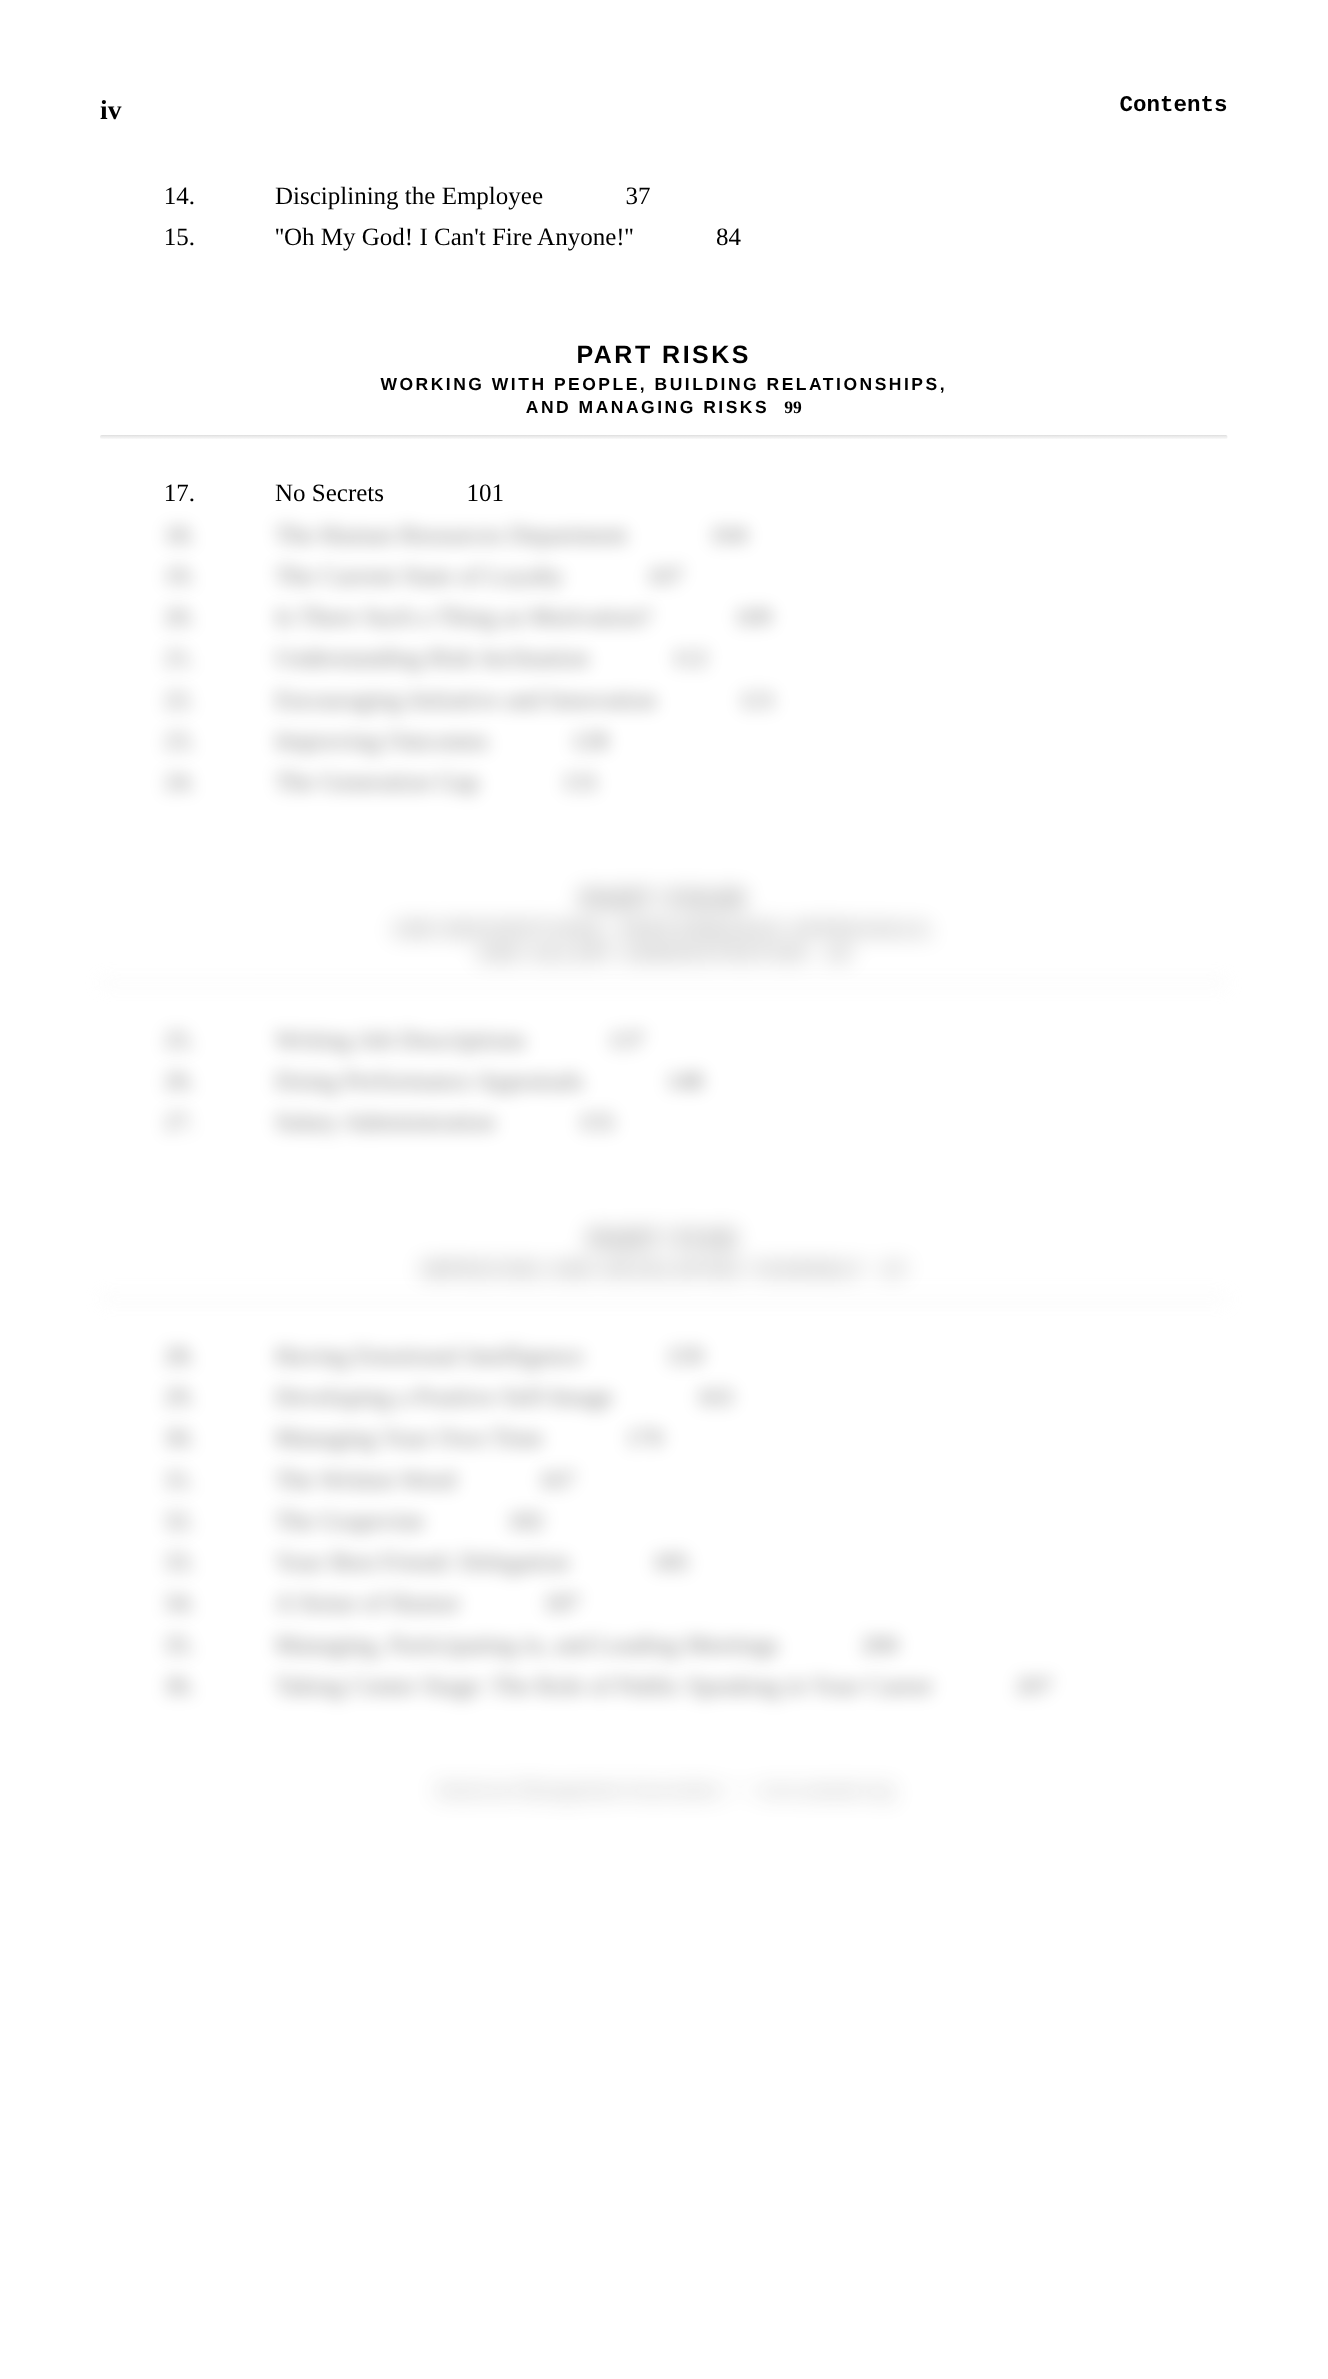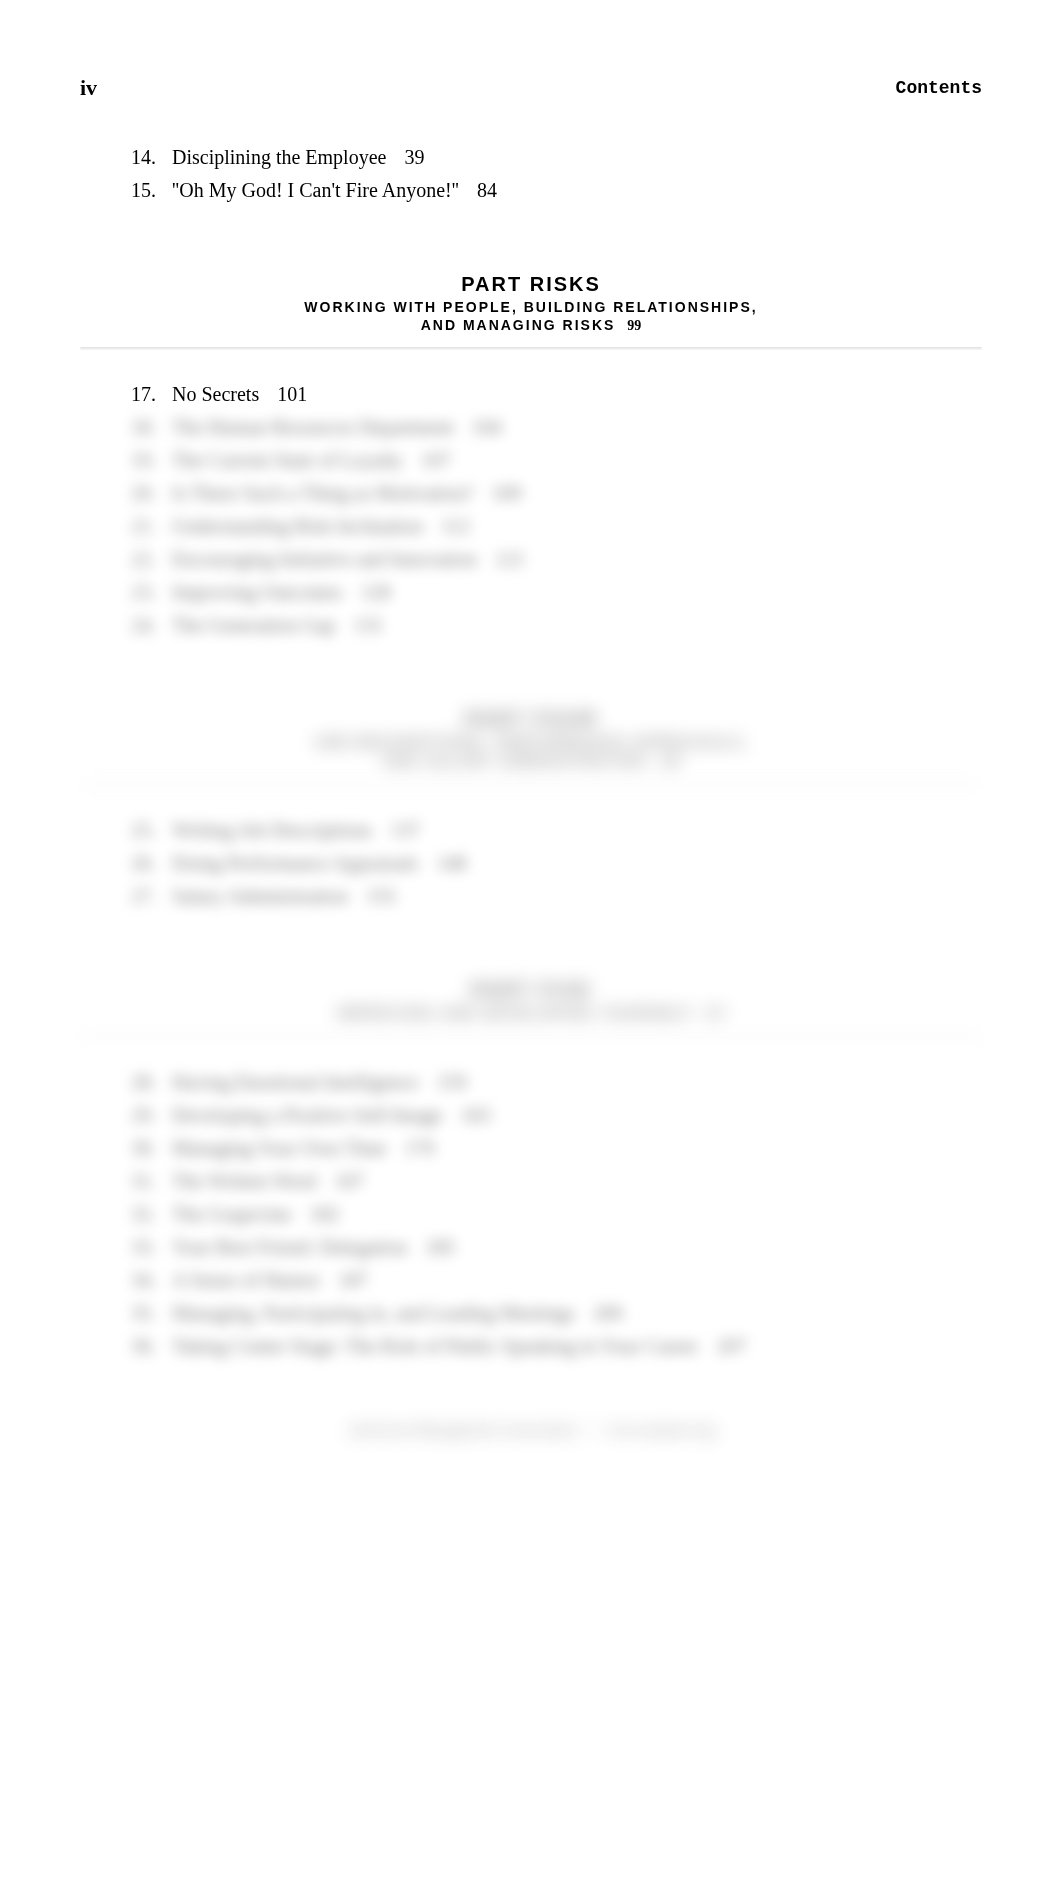--- a/index.html
+++ b/index.html
@@ -14,21 +14,21 @@
       min-height: 1903px;
       color: #000;
       position: relative;
     }
     .page {
       padding: 75px 80px 60px 80px;
     }
     .header-row {
       display: flex;
       justify-content: space-between;
-      align-items: center;
+      align-items: flex-start;
       margin-bottom: 42px;
       gap: 44px;
     }
     .page-number {
       font-size: 22px;
       font-weight: bold;
       font-family: Georgia, serif;
     }
     .section-label {
       font-size: 18px;
@@ -36,20 +36,21 @@
       font-family: Liberation Mono, monospace;
     }
     .toc-entries {
       padding-left: 46px;
     }
     .toc-entry {
       display: flex;
       margin-bottom: 4px;
       font-size: 20px;
       line-height: 1.45;
+      gap: 48px;
     }
     .toc-num {
       width: 46px;
       text-align: right;
       padding-right: 16px;
       flex-shrink: 0;
     }
     .toc-title {
       padding-right: 18px;
     }
@@ -108,21 +109,21 @@
 
   <div class="header-row">
     <span class="page-number">iv</span>
     <span class="section-label">Contents</span>
   </div>
 
   <div class="toc-entries" id="top-entries">
       <div class="toc-entry">
         <span class="toc-num">14.</span>
         <span class="toc-title">Disciplining the Employee</span>
-        <span class="toc-page">39</span>
+        <span class="toc-page">37</span>
       </div>
       <div class="toc-entry">
         <span class="toc-num">15.</span>
         <span class="toc-title">''Oh My God! I Can't Fire Anyone!''</span>
         <span class="toc-page">84</span>
       </div>
     </div>
 
   <div id="parts-container">
       <div class="part-heading">

